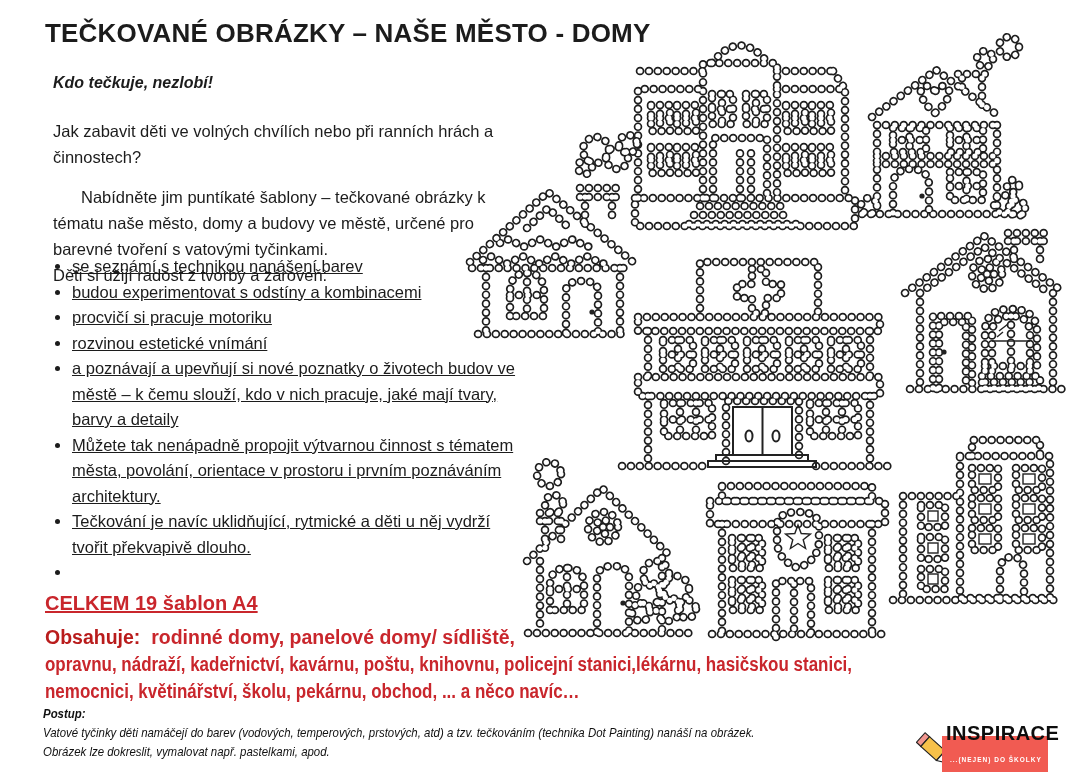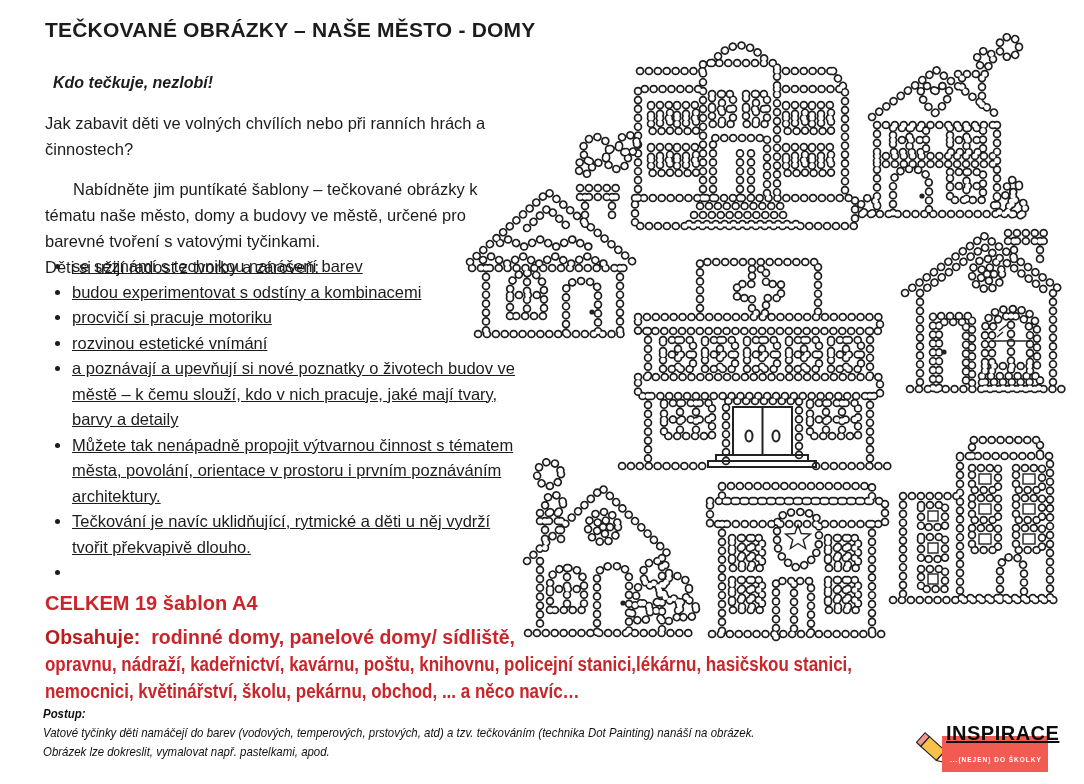--- a/index.html
+++ b/index.html
@@ -1,46 +1,46 @@
 <!DOCTYPE html>
 <html lang="cs"><head>
 <meta charset="utf-8">
 <style>
   html,body{margin:0;padding:0;}
   body{width:1084px;height:784px;position:relative;background:#ffffff;overflow:hidden;
        font-family:"Liberation Sans","DejaVu Sans",sans-serif;color:#1c1c1c;}
   .abs{position:absolute;}
   
-  .title{left:45px;top:18px;font-size:21px;font-weight:800;letter-spacing:.2px;margin:0;}
+  .title{left:45px;top:18px;font-size:26px;font-weight:800;letter-spacing:.2px;margin:0;}
   .tagline{left:45px;top:66px;font-size:16px;font-weight:700;font-style:italic;margin:8px;}
-  .body-text{font-size:16.5px;line-height:26px;white-space:pre-line;margin:0;}
+  .body-text{font-size:16.5px;line-height:26px;white-space:pre-line;margin:8px;}
   .intro{left:45px;top:110px;width:480px;}
   .offer{left:45px;top:176px;width:500px;}
   .offer{text-indent:0;}
   .offer-para{text-indent:28px;}
   ul.benefits{left:45px;top:254px;width:520px;margin:0;padding:0 0 0 27px;list-style:disc;}
   ul.benefits li{font-size:16.5px;line-height:25.5px;white-space:pre-line;margin:0;padding:0;text-decoration:underline;}
-  .total{left:45px;top:592px;font-size:20px;font-weight:800;color:#c9262c;margin:0;}
+  .total{left:45px;top:592px;font-size:20px;font-weight:800;color:#c9262c;margin:0;text-decoration:underline;}
   .contains{left:45px;top:624px;margin:0;font-size:19.5px;font-weight:800;line-height:27px;white-space:nowrap;}
   .contains .label{color:#b91c1c;}
   .contains .red{color:#c9262c;}
   .cond{display:inline-block;transform:scaleX(.87);transform-origin:0 50%;}
   .steps{left:43px;top:704px;font-style:italic;font-size:13px;line-height:19px;
          transform:scaleX(.88);transform-origin:0 0;white-space:nowrap;color:#111;}
   .steps .s-title{font-weight:700;font-style:italic;}
   
   svg.art{position:absolute;left:0;top:0;width:1084px;height:784px;pointer-events:none;}
   .do{fill:none;stroke:#1e1e1e;stroke-width:8.6;stroke-linecap:round;stroke-dasharray:.1 8.8;}
   .di{fill:none;stroke:#ffffff;stroke-width:5.2;stroke-linecap:round;stroke-dasharray:.1 8.8;}
   .solid{fill:none;stroke:#222;stroke-width:2;}
   .thin{fill:none;stroke:#222;stroke-width:1.4;}
   
   .logo{left:916px;top:714px;width:168px;height:66px;}
   .logo .red-box{position:absolute;left:26px;top:22px;width:106px;height:36px;background:#f15b52;}
-  .logo .brand{position:absolute;left:30px;top:8px;font-size:20px;font-weight:800;letter-spacing:.5px;color:#0d0d0d;text-decoration:underline;}
+  .logo .brand{position:absolute;left:30px;top:8px;font-size:20px;font-weight:800;letter-spacing:.5px;color:#0d0d0d;}
   .logo .sub{position:absolute;left:34px;top:42px;font-size:6.5px;font-weight:700;letter-spacing:1px;
              color:#ffffff;text-transform:uppercase;}
   .logo svg{position:absolute;left:0;top:14px;}
 </style>
 </head>
 <body>
 
 <svg class="art" viewBox="0 0 1084 784" aria-hidden="true">
   <defs>
     <g id="bA">

